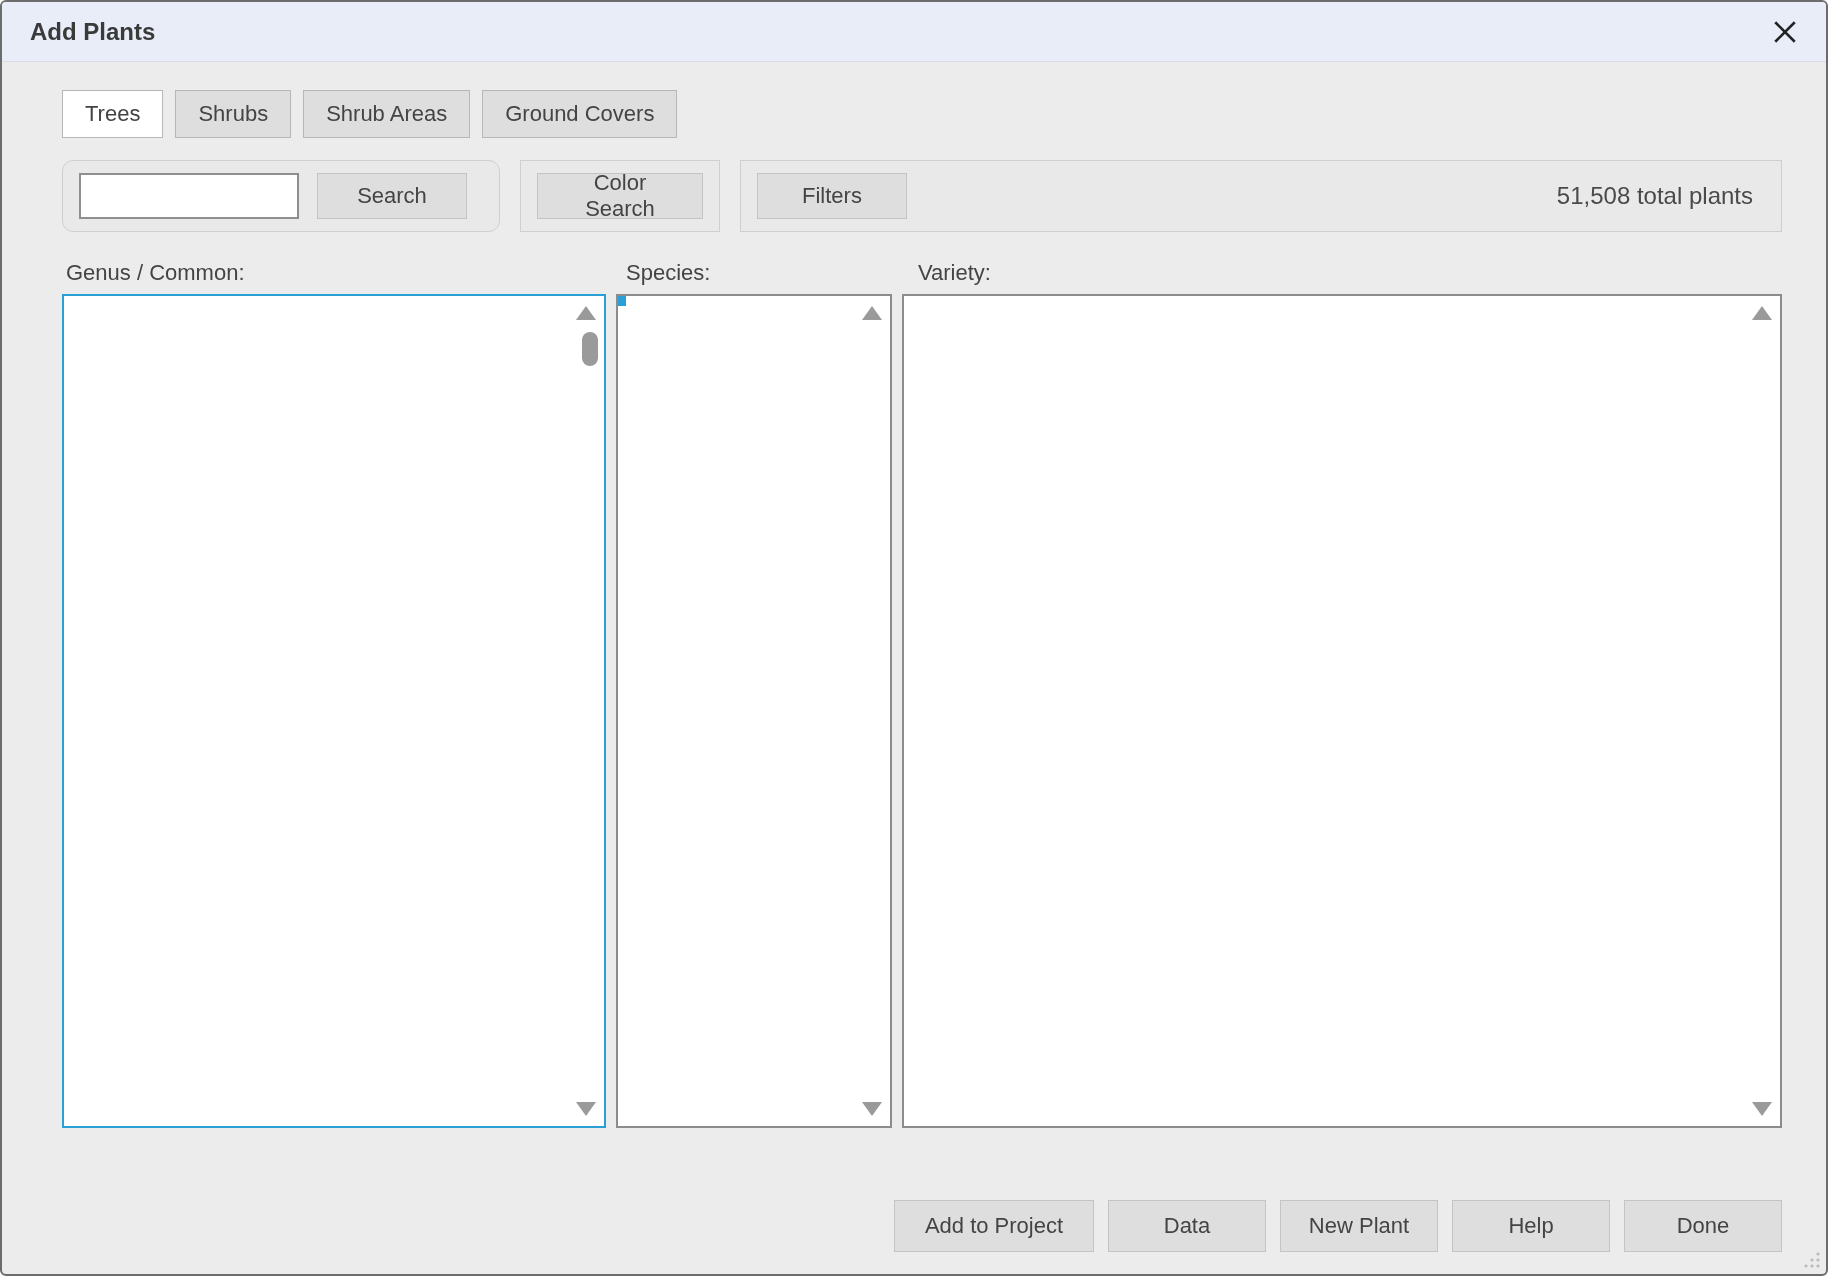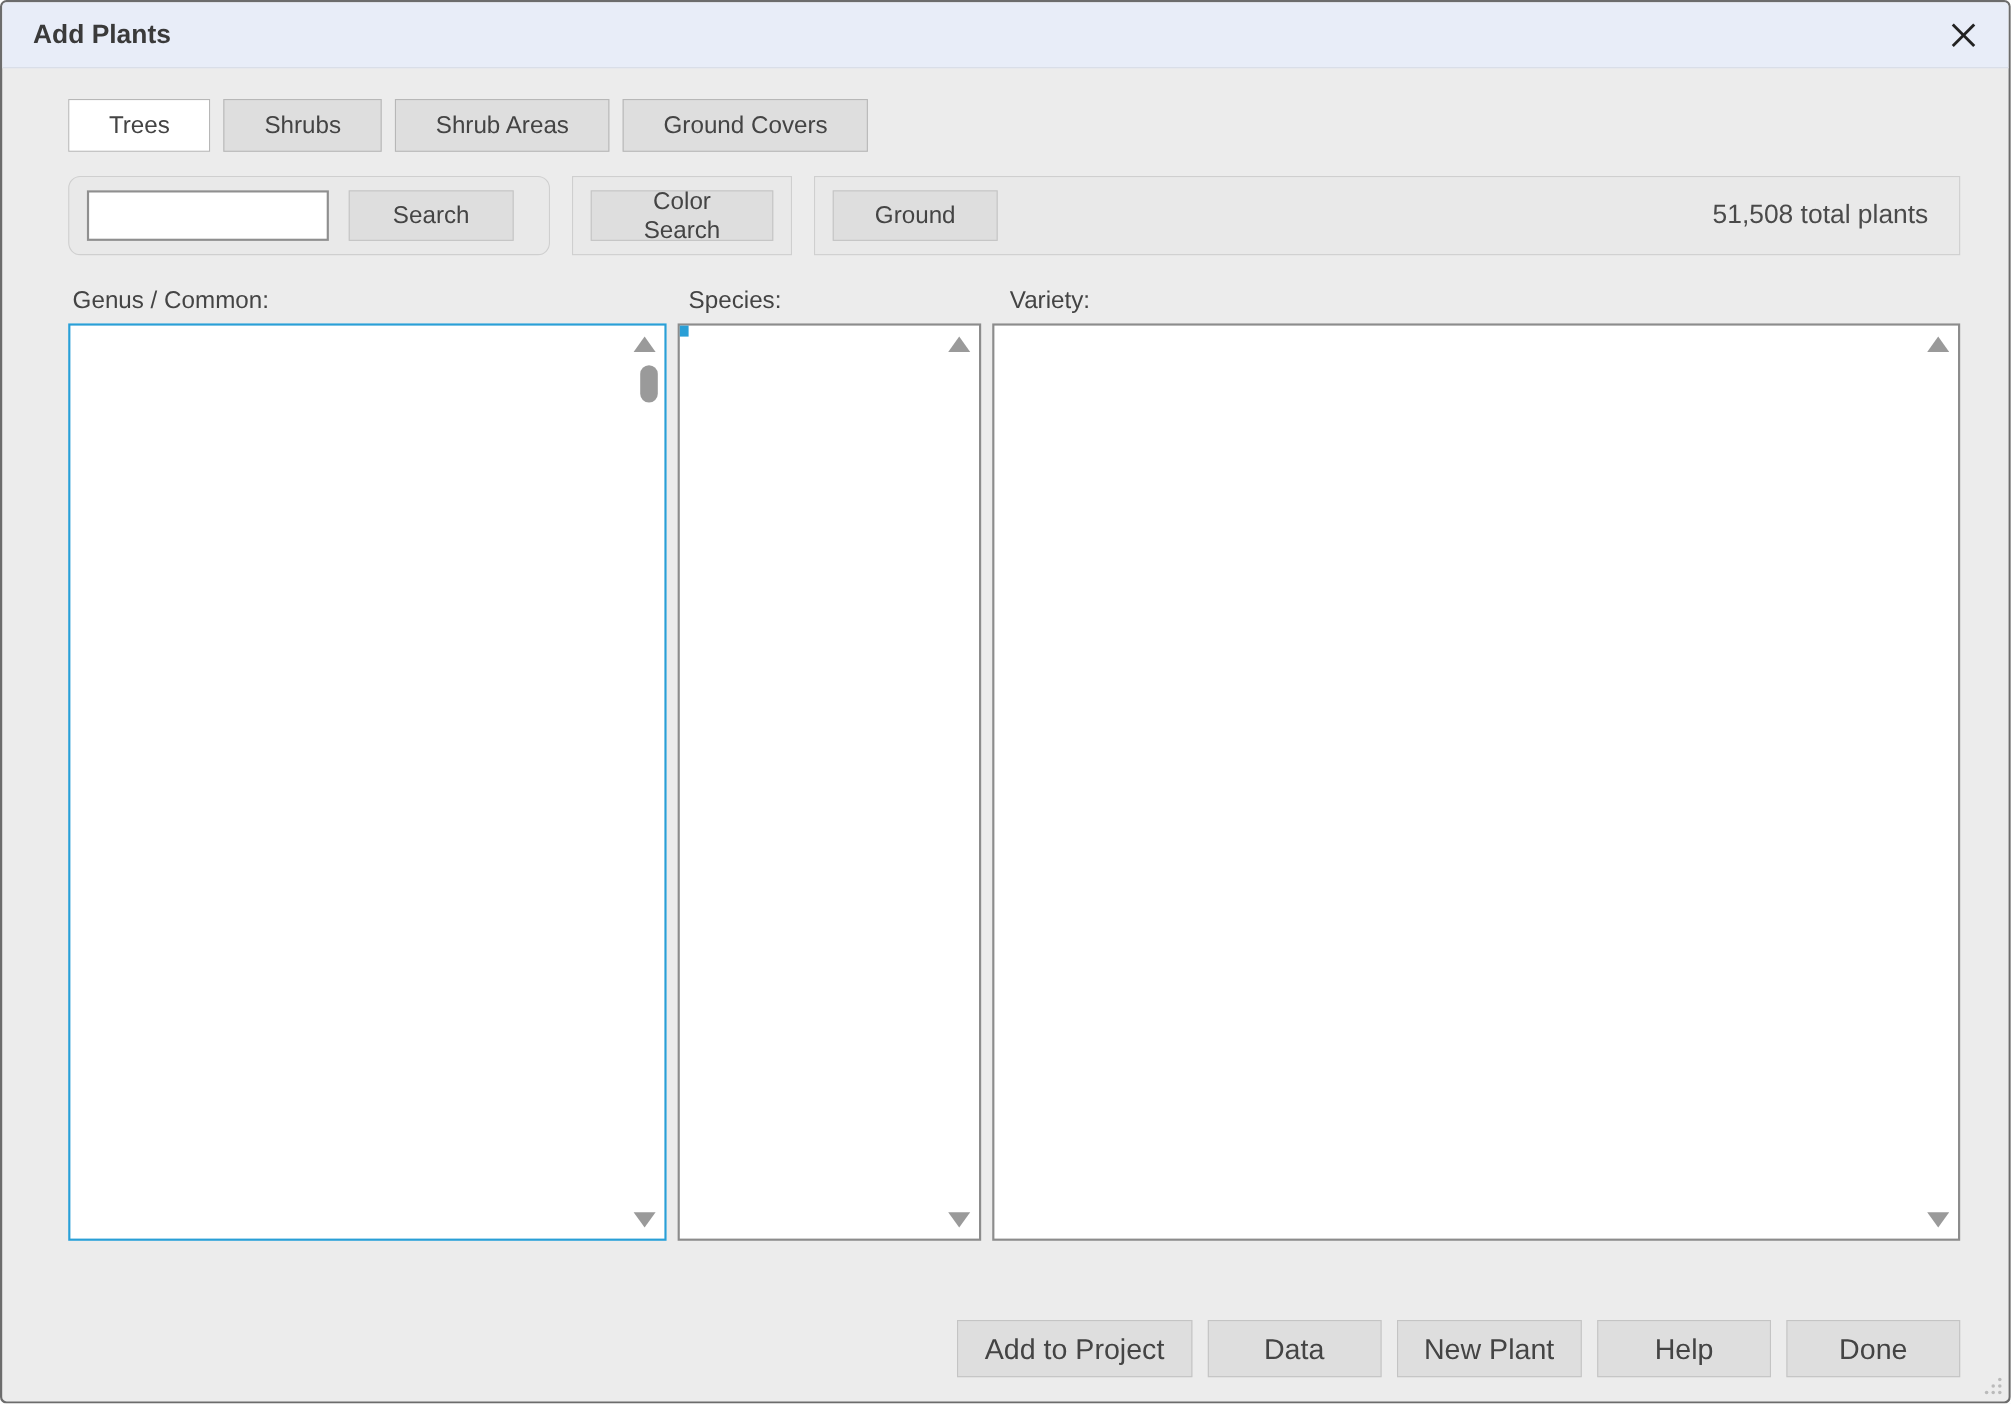--- a/index.html
+++ b/index.html
@@ -41,21 +41,21 @@
   .titlebar .close svg { width: 26px; height: 26px; }
 
   .content {
     padding: 28px 44px 20px 60px;
   }
 
   
   .tabs { display: flex; gap: 12px; }
   .tab {
     height: 48px;
-    padding: 0 36px;
+    padding: 0 22px;
     display: flex; align-items: center; justify-content: center;
     font-size: 22px;
     color: #444;
     background: #dedede;
     border: 1px solid #b7b7b7;
     cursor: pointer;
   }
   .tab.active {
     background: #ffffff;
   }
@@ -165,21 +165,21 @@
   .footer {
     position: absolute;
     bottom: 22px;
     right: 44px;
     display: flex;
     gap: 14px;
   }
   .footer .btn {
     min-width: 158px;
     height: 52px;
-    font-size: 26px;
+    font-size: 22px;
   }
   .footer .btn.add { min-width: 200px; }
 
   
   .grip {
     position: absolute;
     right: 4px; bottom: 4px;
     width: 22px; height: 22px;
     opacity: 0.5;
   }
@@ -211,21 +211,21 @@
 
     <div class="search-row">
       <div class="panel search-panel">
         <input class="text-input" type="text" value="" style="">
         <button class="btn wide">Search</button>
       </div>
       <div class="panel color-panel">
         <button class="btn wide">Color Search</button>
       </div>
       <div class="panel filters-panel">
-        <button class="btn wide">Ground</button>
+        <button class="btn wide">Filters</button>
         <div class="total-text">51,508 total plants</div>
       </div>
     </div>
 
     <div class="labels-row">
       <div class="lbl-genus">Genus / Common:</div>
       <div class="lbl-species">Species:</div>
       <div class="lbl-variety">Variety:</div>
     </div>
 

